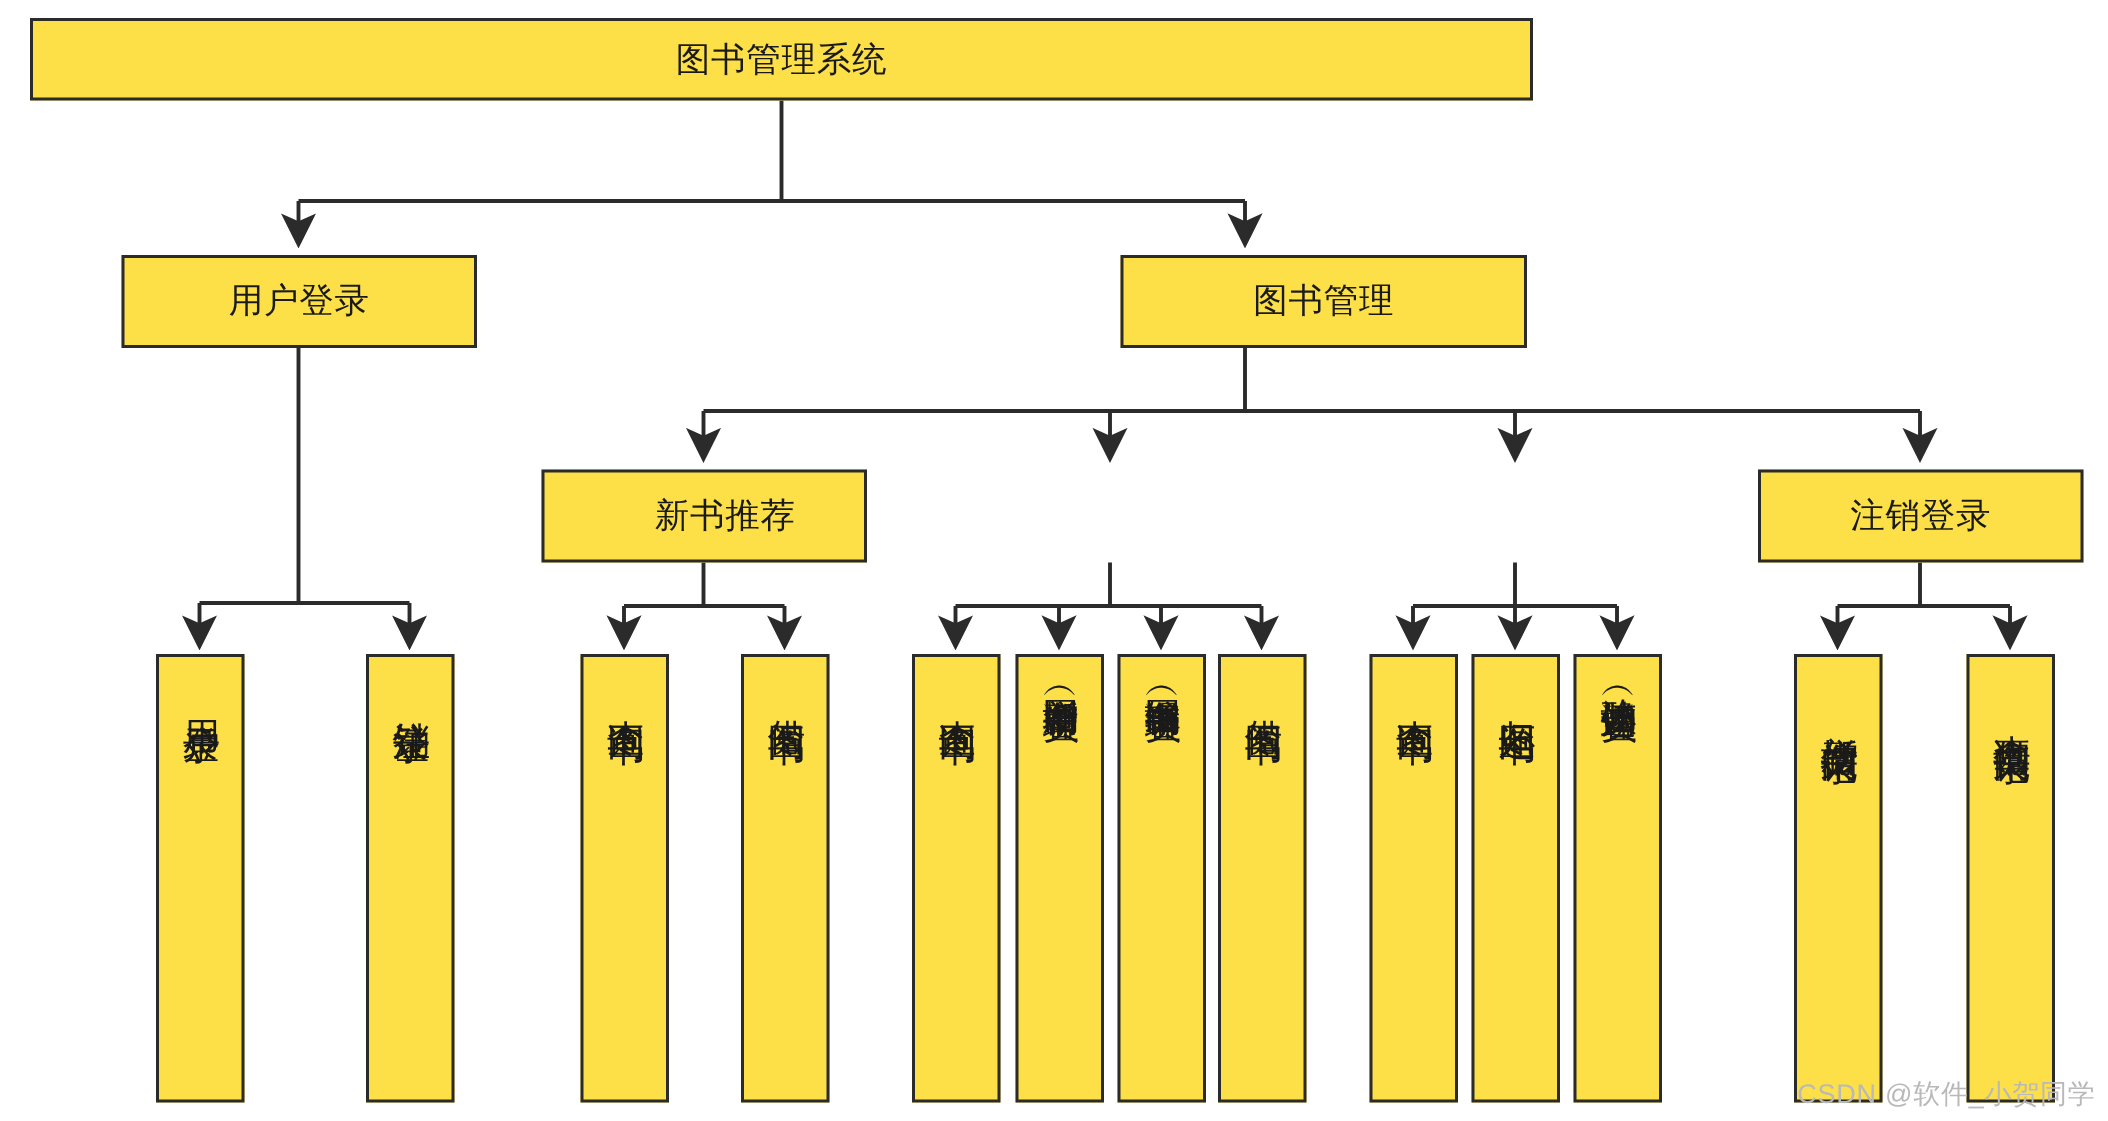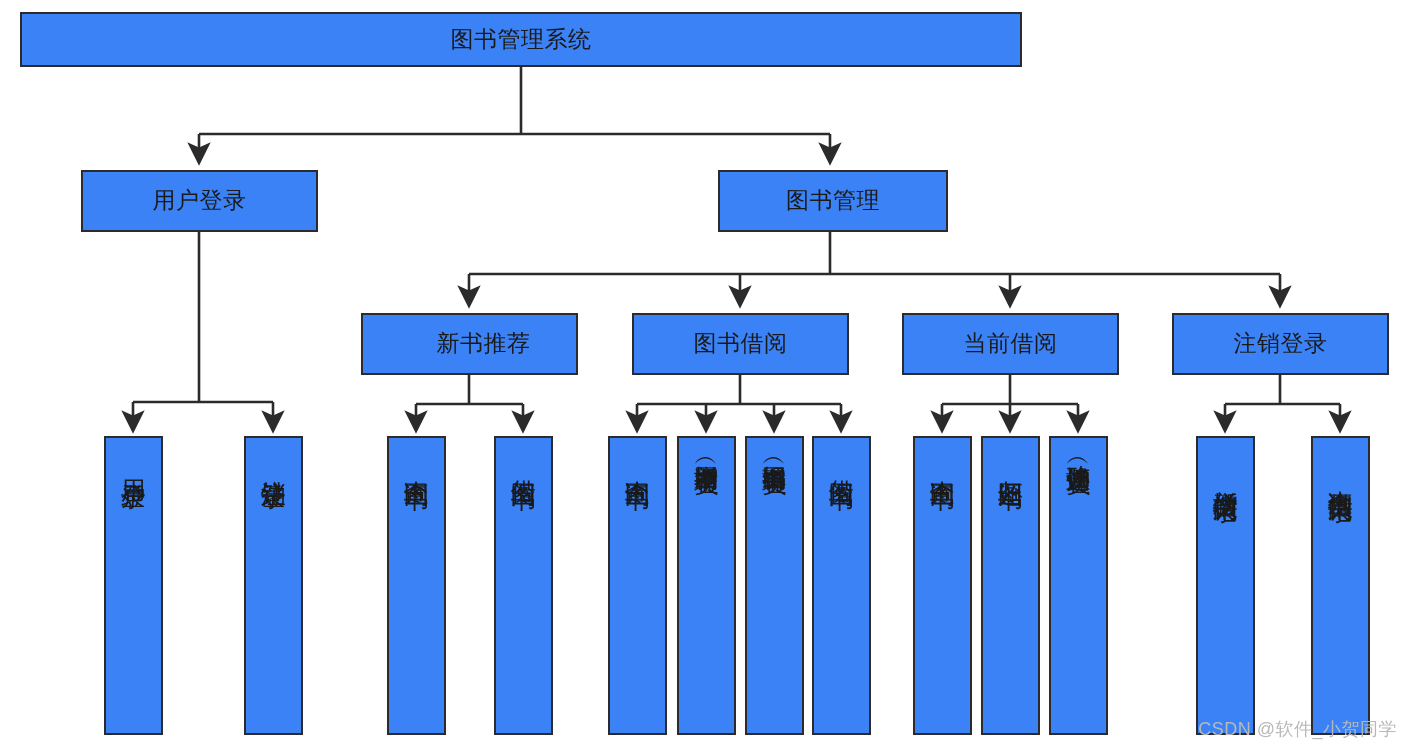--- a/index.html
+++ b/index.html
@@ -21,21 +21,21 @@
   #diagram-svg {
     position: absolute;
     left: 0;
     top: 0;
     width: 1405px;
     height: 747px;
   }
   .node {
     position: absolute;
     box-sizing: border-box;
-    background: #3b82f6;
+    background: #fde047;
     border: 2.2px solid #2b2b2b;
     display: flex;
     align-items: center;
     justify-content: center;
     color: #1a1a1a;
   }
   .node-label {
     display: block;
     text-align: center;
     letter-spacing: 0.5px;
@@ -130,35 +130,29 @@
   </svg>
 
   <div class="node horizontal" style="left:20px; top:12px; width:1002px; height:55px;">
     <span class="node-label">图书管理系统</span>
   </div>
 
   <div class="node horizontal" style="left:81px; top:170px; width:237px; height:62px;">
     <span class="node-label">用户登录</span>
   </div>
 
-  <div class="node horizontal" style="left:718px; top:170px; width:230px; height:62px;">
+  <div class="node horizontal" style="left:747px; top:170px; width:271px; height:62px;">
     <span class="node-label">图书管理</span>
   </div>
 
   <div class="node horizontal" style="left:361px; top:313px; width:217px; height:62px;padding-left:28px;">
     <span class="node-label">新书推荐</span>
   </div>
 
-  <div class="node horizontal" style="left:632px; top:313px; width:217px; height:62px;">
-    <span class="node-label">图书借阅</span>
-  </div>
-
-  <div class="node horizontal" style="left:902px; top:313px; width:217px; height:62px;">
-    <span class="node-label">当前借阅</span>
-  </div>
+
 
   <div class="node horizontal" style="left:1172px; top:313px; width:217px; height:62px;">
     <span class="node-label">注销登录</span>
   </div>
 
   <div class="node vertical" style="left:104px; top:436px; width:59px; height:299px;">
     <span class="node-label">用户登录</span>
   </div>
 
   <div class="node vertical" style="left:244px; top:436px; width:59px; height:299px;">

